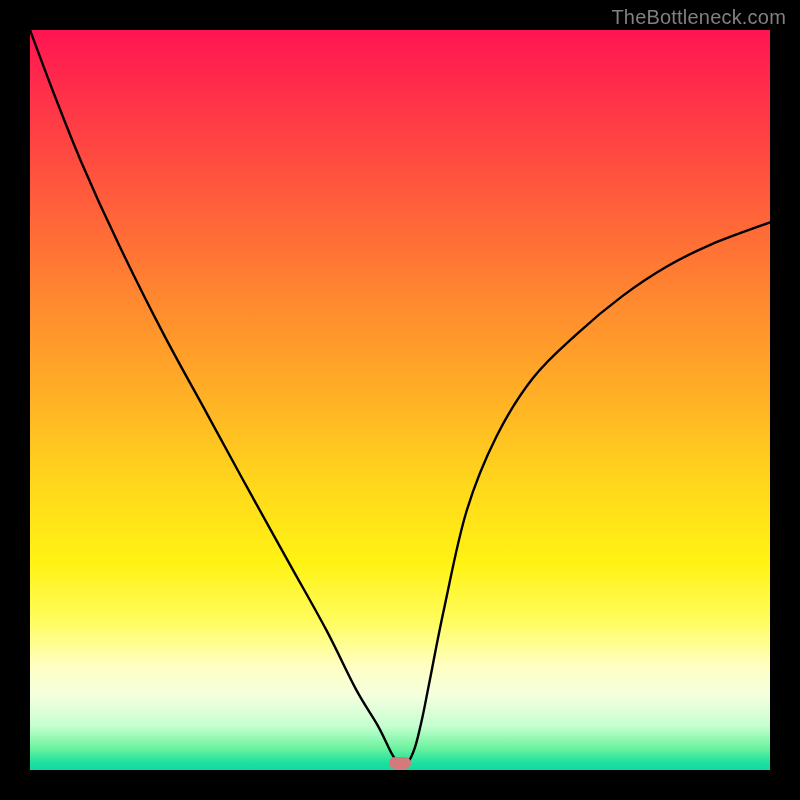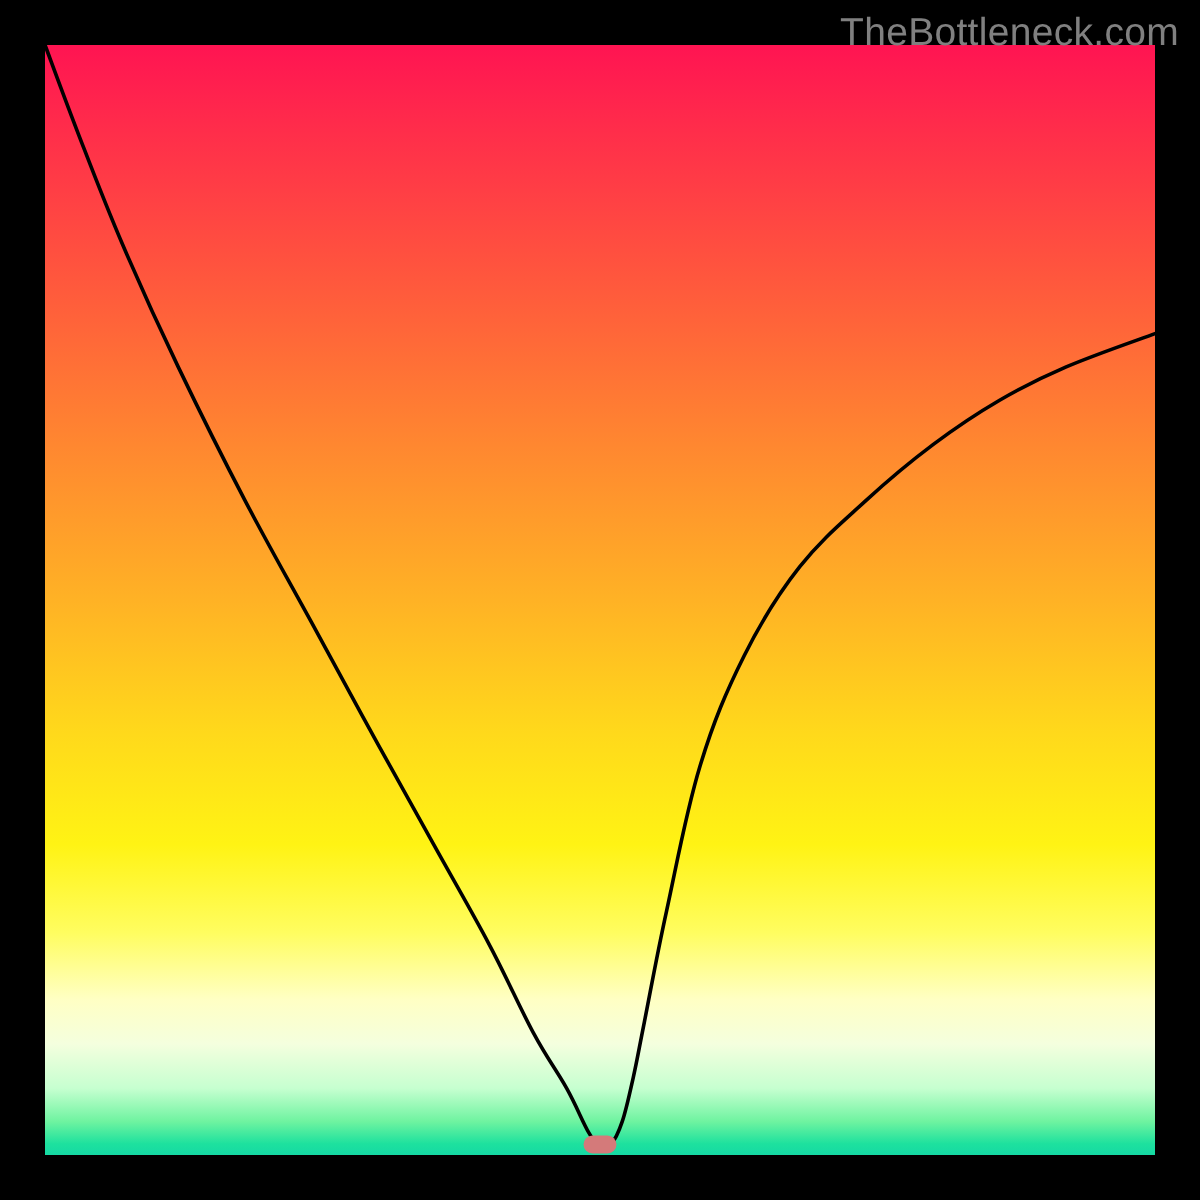--- a/index.html
+++ b/index.html
@@ -39,21 +39,21 @@
       #6ef3a0 97%,
       #1de19e 99%,
       #15d9a4 100%
     );
   }
   .watermark {
     position: absolute;
     top: 6px;
     right: 14px;
     font-family: Arial, Helvetica, sans-serif;
-    font-size: 26px;
+    font-size: 20px;
     color: #808080;
     letter-spacing: 0.2px;
     user-select: none;
   }
   
   .marker {
     position: absolute;
     width: 22px;
     height: 12px;
     border-radius: 6px;

